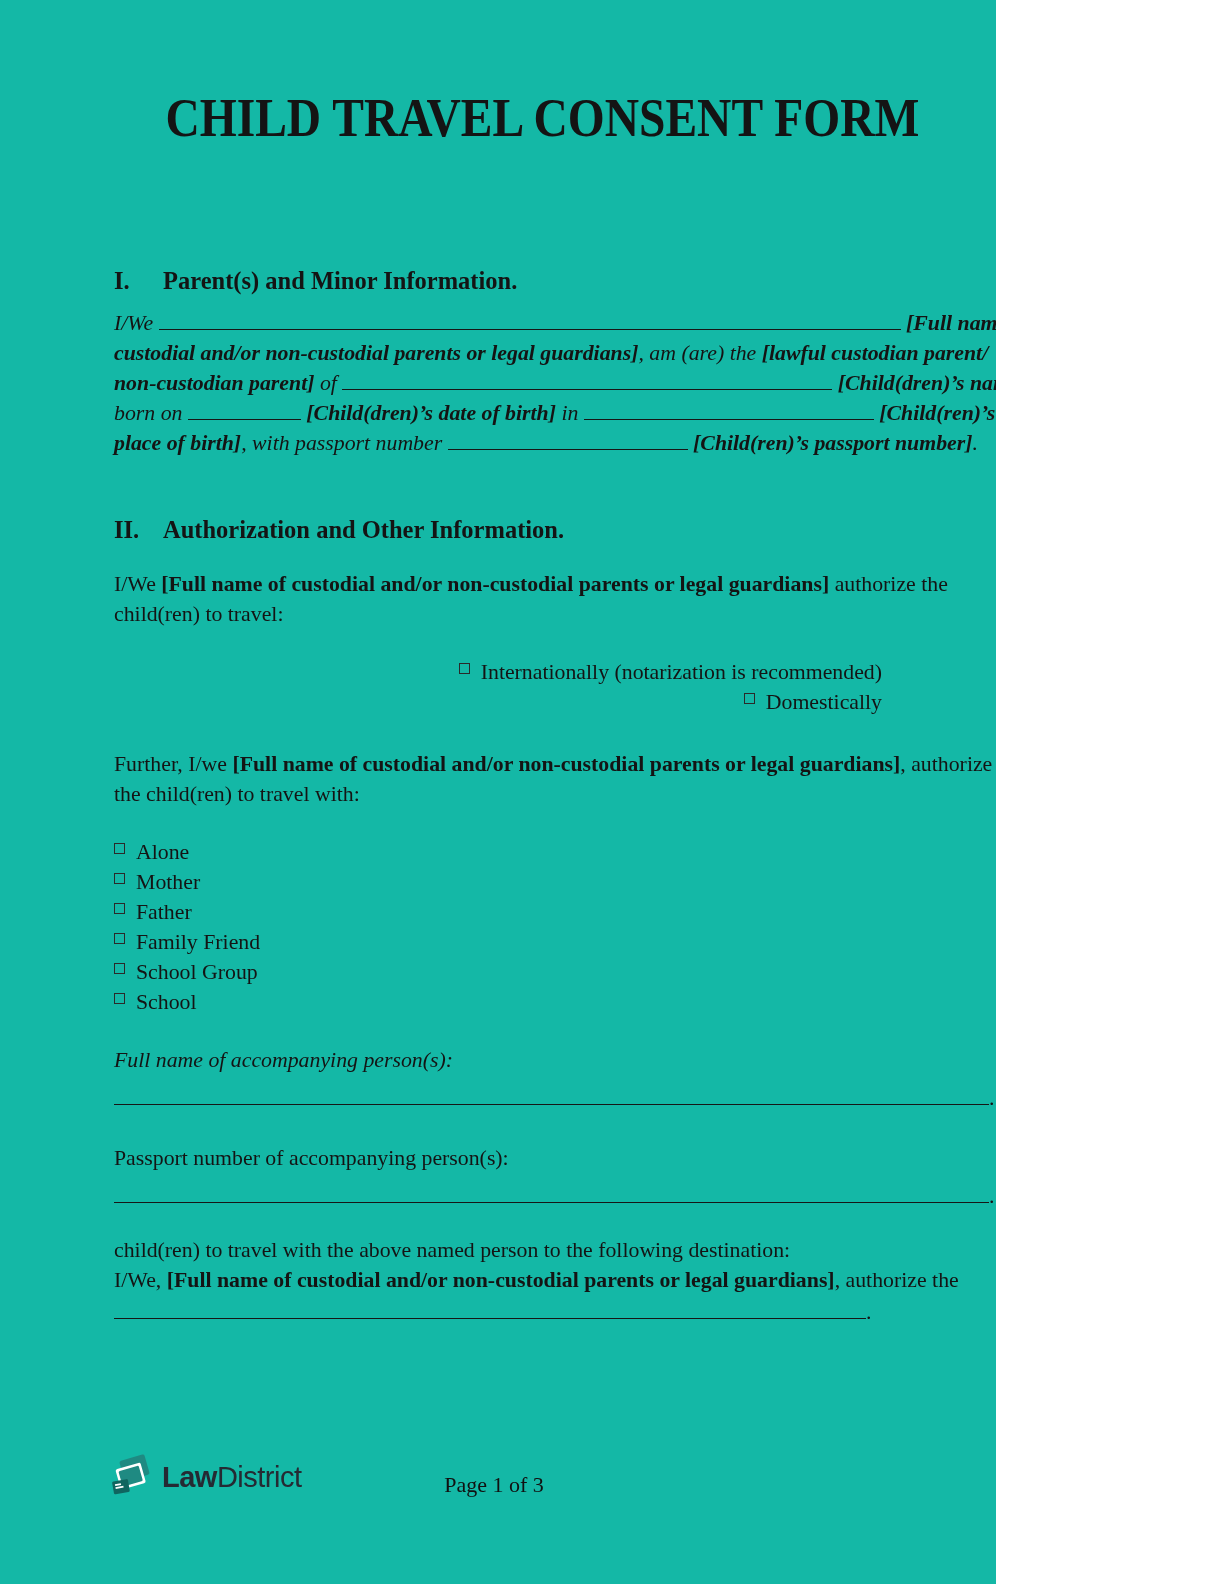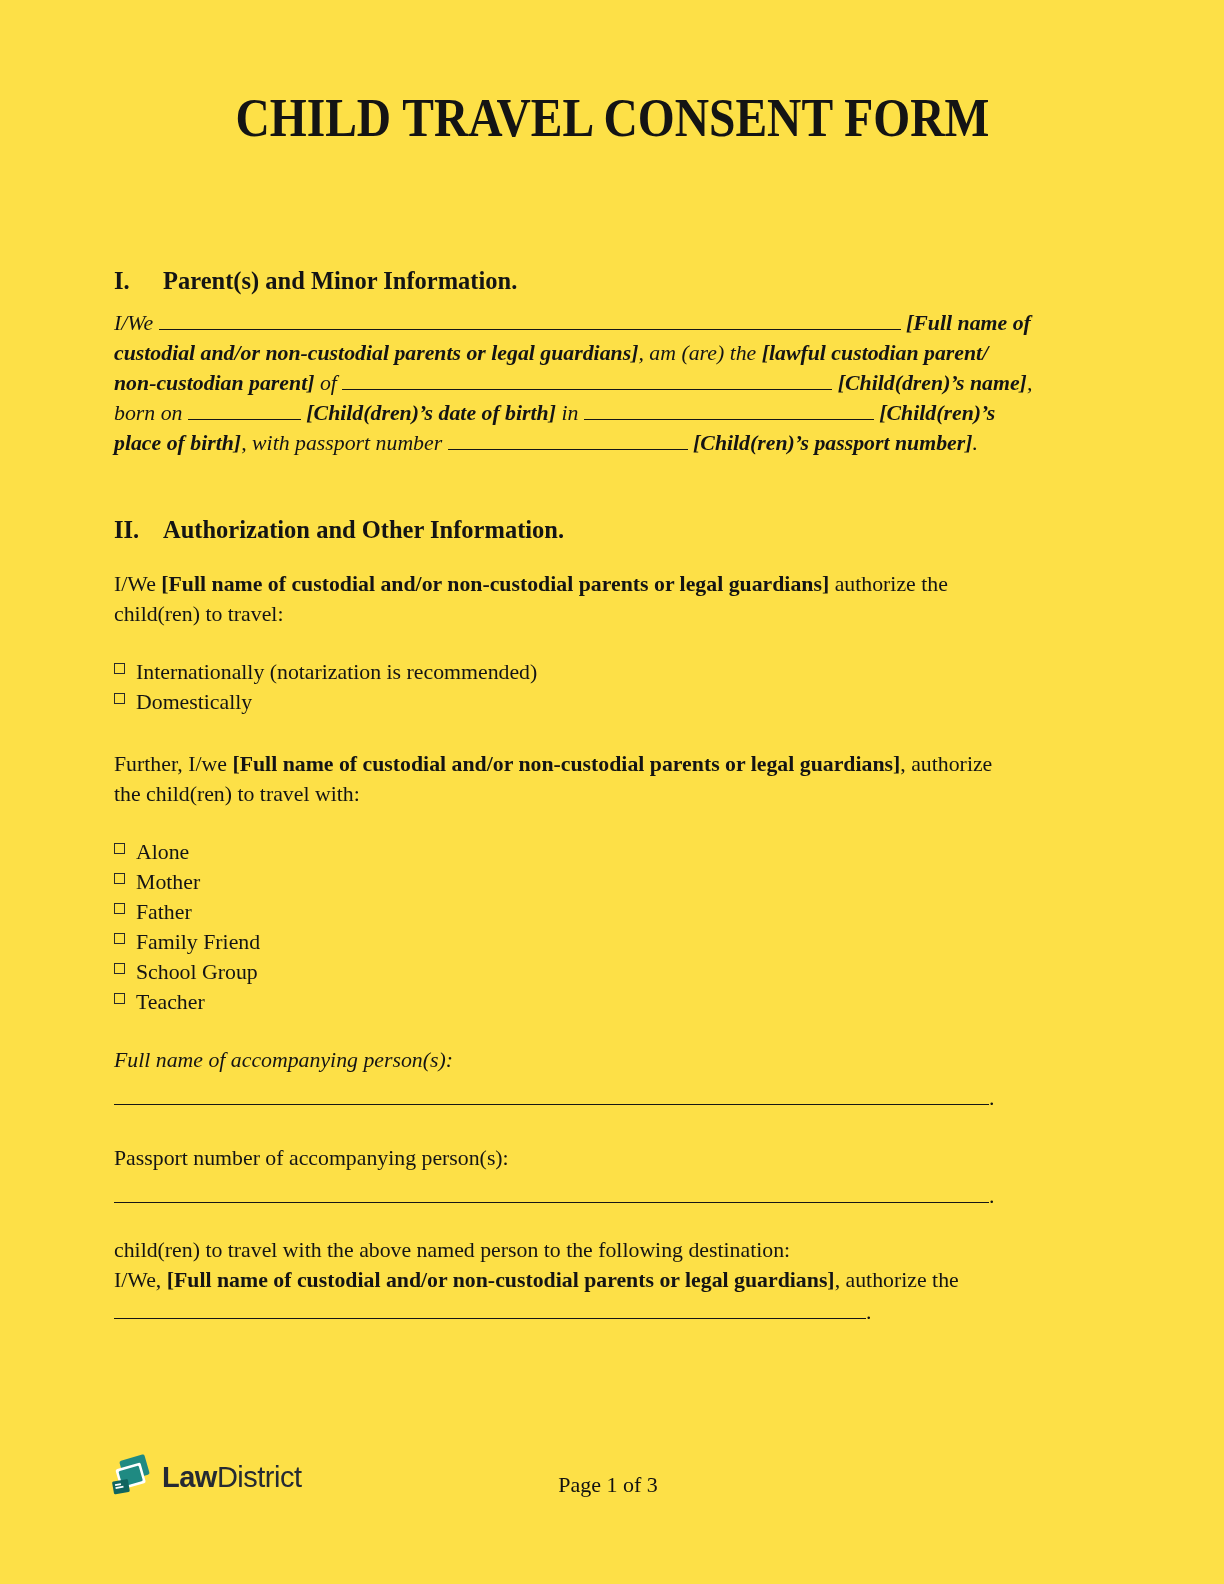--- a/index.html
+++ b/index.html
@@ -1,19 +1,19 @@
 <!DOCTYPE html>
 <html><head>
 <meta charset="utf-8">
 <style>
   html,body{margin:0;padding:0;background:#ffffff;}
   .page{
     position:relative;
-    width:1224px;height:1584px;
-    background:#fde047;
+    width:996px;height:1584px;
+    background:#14b8a6;
     color:#141414;
     font-family:"Liberation Serif", serif;
     overflow:hidden;
     box-sizing:border-box;
   }
   .content{padding:0 114px;}
   .doc-title{
     margin:0;
     padding-top:86px;
     text-align:center;
@@ -34,21 +34,21 @@
   .para,.fill-row,.label-row{font-size:21.8px;line-height:30px;}
   .tline{white-space:nowrap;}
   .b{font-weight:bold;}
   .blank{
     display:inline-block;
     height:0.55em;
     border-bottom:1.9px solid #161616;
   }
   #p1{margin-top:12px;font-style:italic;}
   #p2{margin-top:24px;}
-  #opts1{margin-top:28px;}
+  #opts1{margin-top:28px;text-align:right;}
   #p3{margin-top:32px;}
   #opts2{margin-top:28px;}
   #lbl1{margin-top:28px;font-style:italic;}
   #lbl2{margin-top:30px;}
   #fill1,#fill2{margin-top:8px;}
   #p4{margin-top:24px;}
   #fill3{margin-top:2px;}
   .opt{font-size:21.8px;line-height:30px;}
   .cb{
     display:inline-block;
@@ -112,21 +112,21 @@
         <div class="tline"><span>Further, I/we </span><span class="b">[Full name of custodial and/or non-custodial parents or legal guardians]</span><span>, authorize</span></div>
         <div class="tline"><span>the child(ren) to travel with:</span></div>
       </div>
 
     <div class="opts" id="opts2">
         <div class="opt"><span class="cb"></span><span class="opt-label">Alone</span></div>
         <div class="opt"><span class="cb"></span><span class="opt-label">Mother</span></div>
         <div class="opt"><span class="cb"></span><span class="opt-label">Father</span></div>
         <div class="opt"><span class="cb"></span><span class="opt-label">Family Friend</span></div>
         <div class="opt"><span class="cb"></span><span class="opt-label">School Group</span></div>
-        <div class="opt"><span class="cb"></span><span class="opt-label">Teacher</span></div>
+        <div class="opt"><span class="cb"></span><span class="opt-label">School</span></div>
       </div>
 
     <div class="label-row" id="lbl1">Full name of accompanying person(s):</div>
     <div class="fill-row" id="fill1">
         <div class="tline"><span class="blank" style="width: 875px;"></span><span>.</span></div>
       </div>
 
     <div class="label-row" id="lbl2">Passport number of accompanying person(s):</div>
     <div class="fill-row" id="fill2">
         <div class="tline"><span class="blank" style="width: 875px;"></span><span>.</span></div>

